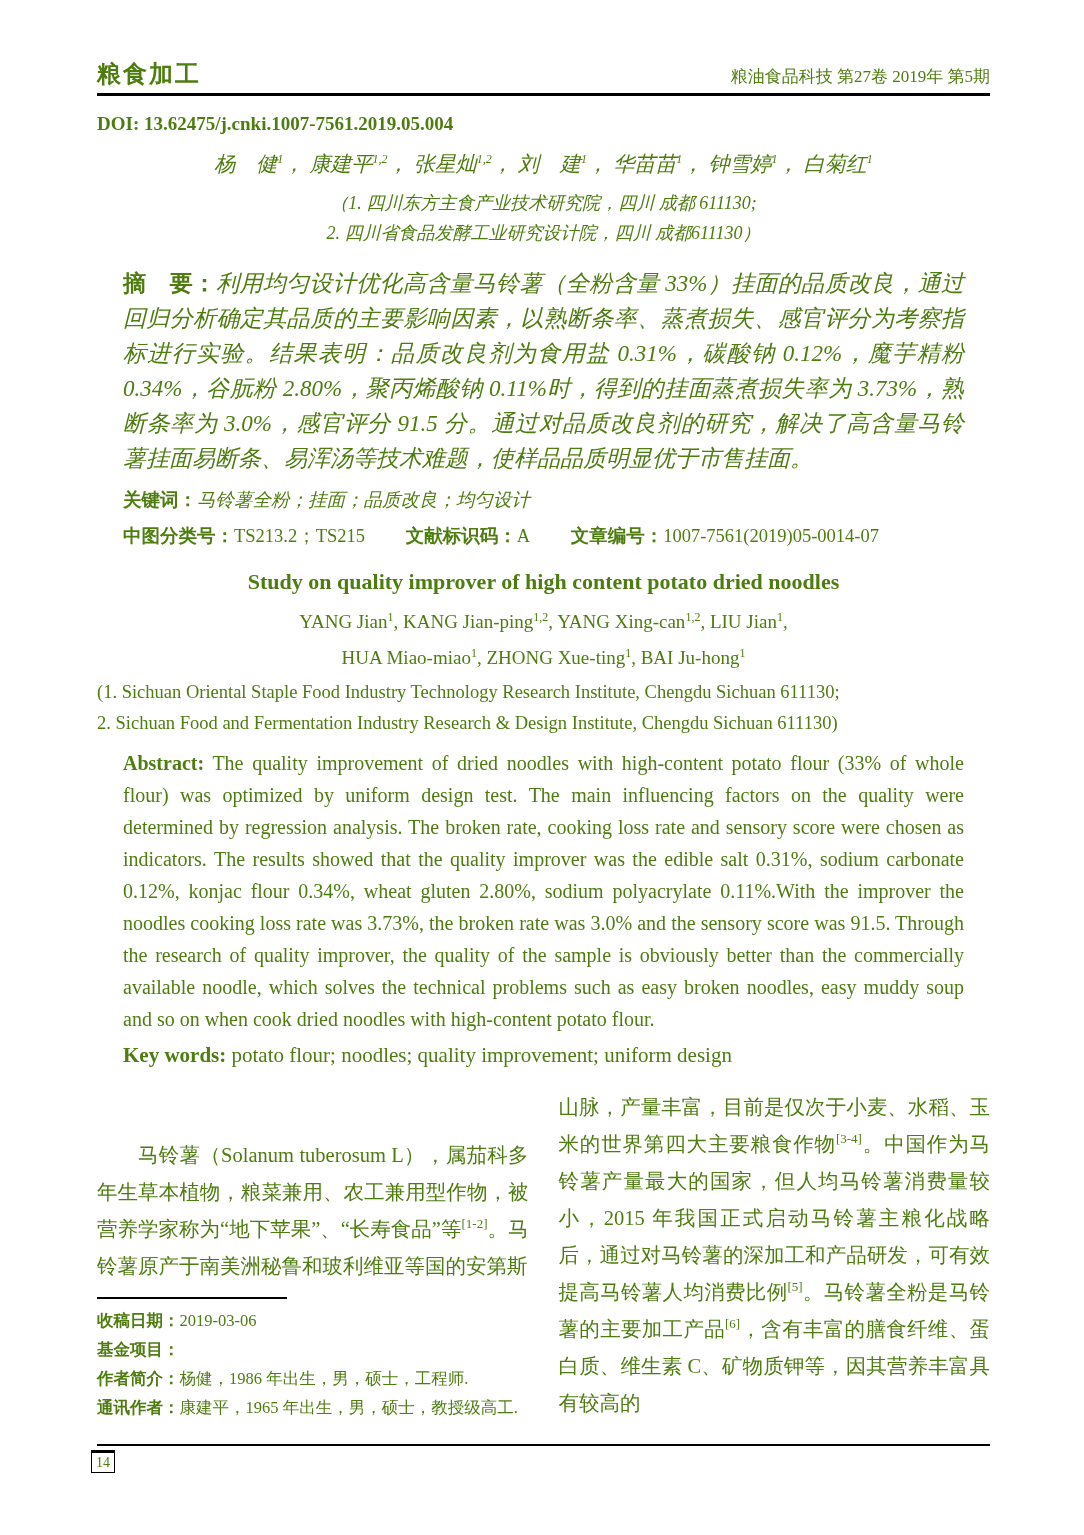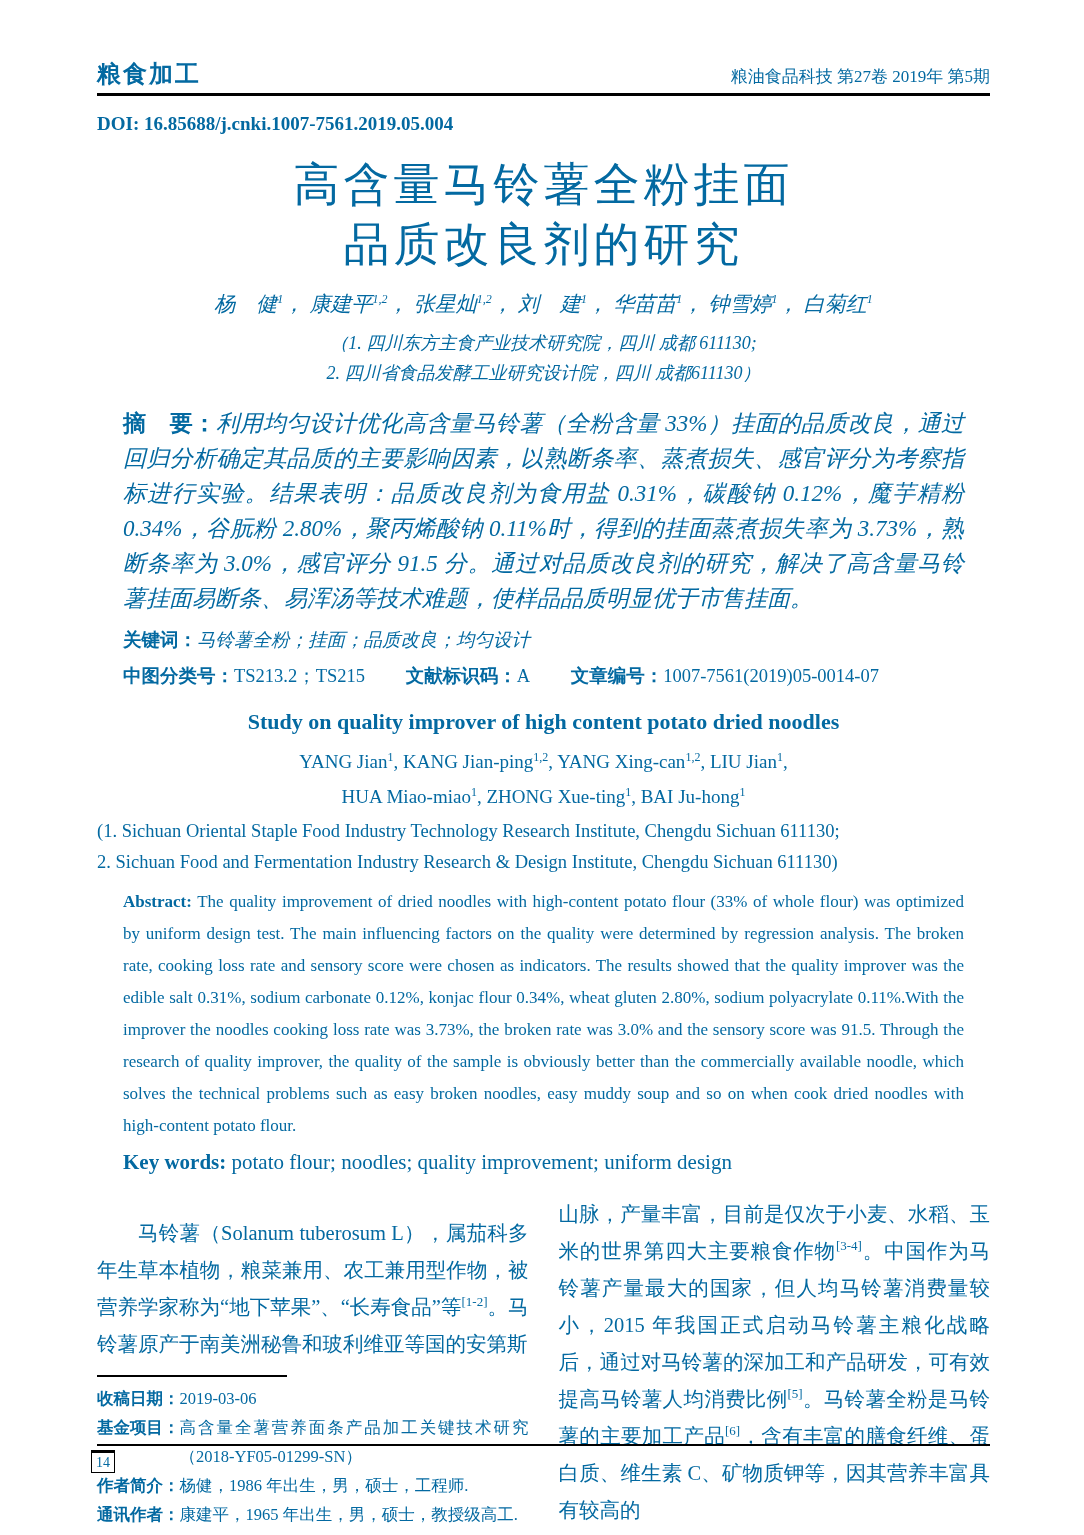--- a/index.html
+++ b/index.html
@@ -1,18 +1,18 @@
 <!DOCTYPE html>
 <html><head>
 <meta charset="utf-8">
 <style>
   html,body { margin:0; padding:0; background:#ffffff; }
   .page {
     width:1084px; height:1535px; position:relative; background:#ffffff;
-    box-sizing:border-box; padding:58px 94px 0 97px; color:#0369a1;
+    box-sizing:border-box; padding:58px 94px 0 97px; color:#4d7c0f;
     font-family:"Liberation Serif","DejaVu Serif",serif; overflow:hidden;
   }
   .header-row { display:flex; justify-content:space-between; align-items:flex-end; }
   .header-section {
     font-family:"Liberation Sans","DejaVu Sans",sans-serif;
     font-weight:bold; font-size:24px; letter-spacing:2px;
   }
   .header-info { font-size:17px; padding-bottom:2px; }
   .header-rule { border-top:3px solid #000; margin-top:3px; }
 
@@ -35,21 +35,21 @@
   .cls-line { margin:0 26px; font-size:18.5px; line-height:35px; }
   .cls-pair { margin-right:36px; }
   .cls-pair:last-child { margin-right:0; }
 
   .title-en { margin-top:15px; text-align:center; font-weight:bold; font-size:22px; }
   .authors-en { text-align:center; font-size:19px; line-height:30px; }
   .authors-en.first { margin-top:7px; }
   .affil-en { text-align:left; font-size:18.5px; line-height:31px; }
   .affil-en.first { margin-top:4px; }
 
-  .abstract-en { margin:8px 26px 0 26px; font-size:17px; line-height:32px; text-align:justify; }
+  .abstract-en { margin:8px 26px 0 26px; font-size:20px; line-height:32px; text-align:justify; }
   .keywords-en { margin:4px 26px; font-size:21px; line-height:32px; }
 
   .body-cols { display:flex; gap:30px; margin-top:18px;align-items:flex-end; }
   .col { flex:1; min-width:0; font-size:20.5px; line-height:37px; text-align:justify; }
   .body-par.indent { text-indent:2em; }
   .sup { vertical-align:super; font-size:13px; line-height:0; }
 
   .footnote-block { margin-top:12px; }
   .fn-rule { width:190px; border-top:2px solid #000; margin-bottom:7px; }
   .fn-row { display:flex; font-size:16.5px; line-height:29px; }
@@ -67,26 +67,22 @@
 <body>
 
 <div class="page">
 
   <div class="header-row">
     <span class="header-section">粮食加工</span>
     <span class="header-info">粮油食品科技 第27卷 2019年 第5期</span>
   </div>
   <div class="header-rule"></div>
 
-  <div class="doi">DOI: 16.85688/j.cnki.1007-7561.2019.05.004</div>
-
-  <h1 class="title-cn">
-    <span>高含量马铃薯全粉挂面</span><br>
-    <span>品质改良剂的研究</span>
-  </h1>
+  <div class="doi">DOI: 13.62475/j.cnki.1007-7561.2019.05.004</div>
+
 
   <div class="authors-cn kai">
     
   
       <span class="author"><span>杨　健</span><sup>1</sup><span>，</span></span>
     
       <span class="author"><span>康建平</span><sup>1,2</sup><span>，</span></span>
     
       <span class="author"><span>张星灿</span><sup>1,2</sup><span>，</span></span>
     
@@ -173,21 +169,20 @@
         <div class="fn-rule"></div>
         <div>
 
             <div class="fn-row">
               <b class="fn-label">收稿日期：</b>
               <span class="fn-text">2019-03-06</span>
             </div>
 
             <div class="fn-row">
               <b class="fn-label">基金项目：</b>
-              <span class="fn-text">高含量全薯营养面条产品加工关键技术研究（2018-YF05-01299-SN）</span>
             </div>
 
             <div class="fn-row">
               <b class="fn-label">作者简介：</b>
               <span class="fn-text">杨健，1986 年出生，男，硕士，工程师.</span>
             </div>
 
             <div class="fn-row">
               <b class="fn-label">通讯作者：</b>
               <span class="fn-text">康建平，1965 年出生，男，硕士，教授级高工.</span>

